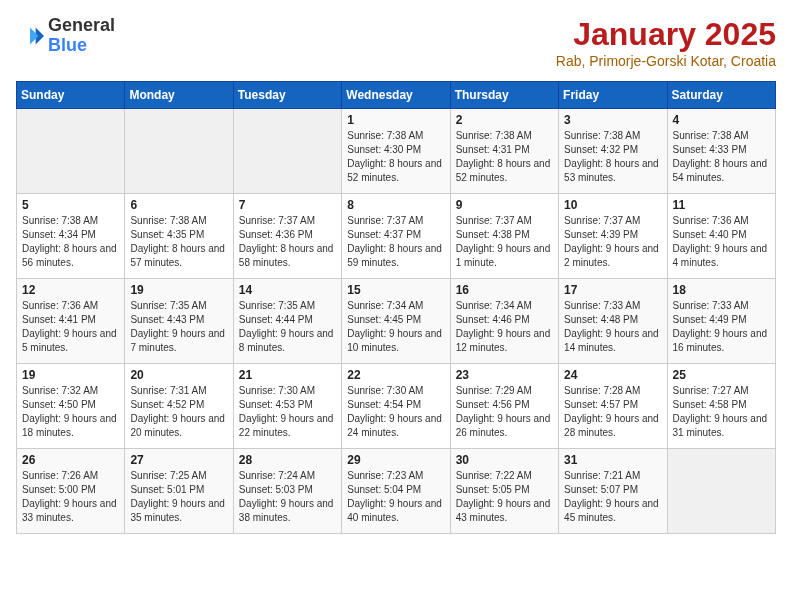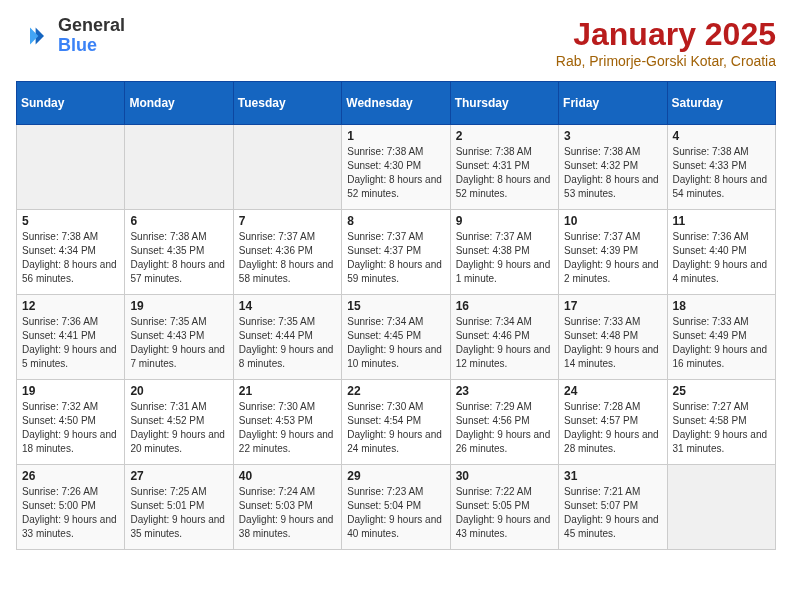--- a/index.html
+++ b/index.html
@@ -12,21 +12,21 @@
     }
     .header {
       display: flex;
       justify-content: space-between;
       align-items: flex-start;
       margin-bottom: 12px;
     }
     .logo {
       display: flex;
       align-items: center;
-      gap: 14px;
+      gap: 4px;
     }
     .logo-text {
       font-size: 18px;
       font-weight: bold;
       line-height: 1.1;
     }
     .logo-general { color: #333; }
     .logo-blue { color: #3b82f6; }
     .logo-icon {
       width: 28px;
@@ -47,21 +47,21 @@
     table {
       width: 100%;
       border-collapse: collapse;
       table-layout: fixed;
     }
     thead th {
       background-color: #1565c0;
       color: #fff;
       font-size: 12px;
       font-weight: bold;
-      padding: 14px 4px;
+      padding: 6px 4px;
       text-align: left;
       border: 1px solid #0d47a1;
     }
     tbody td {
       vertical-align: top;
       border: 1px solid #ccc;
       padding: 4px 5px;
       font-size: 9.5px;
       color: #222;
       height: 85px;
@@ -233,21 +233,21 @@
       <tr>
         <td>
           <div class="day-number">26</div>
           <div class="day-info">Sunrise: 7:26 AM<br>Sunset: 5:00 PM<br>Daylight: 9 hours and 33 minutes.</div>
         </td>
         <td>
           <div class="day-number">27</div>
           <div class="day-info">Sunrise: 7:25 AM<br>Sunset: 5:01 PM<br>Daylight: 9 hours and 35 minutes.</div>
         </td>
         <td>
-          <div class="day-number">40</div>
+          <div class="day-number">28</div>
           <div class="day-info">Sunrise: 7:24 AM<br>Sunset: 5:03 PM<br>Daylight: 9 hours and 38 minutes.</div>
         </td>
         <td>
           <div class="day-number">29</div>
           <div class="day-info">Sunrise: 7:23 AM<br>Sunset: 5:04 PM<br>Daylight: 9 hours and 40 minutes.</div>
         </td>
         <td>
           <div class="day-number">30</div>
           <div class="day-info">Sunrise: 7:22 AM<br>Sunset: 5:05 PM<br>Daylight: 9 hours and 43 minutes.</div>
         </td>

